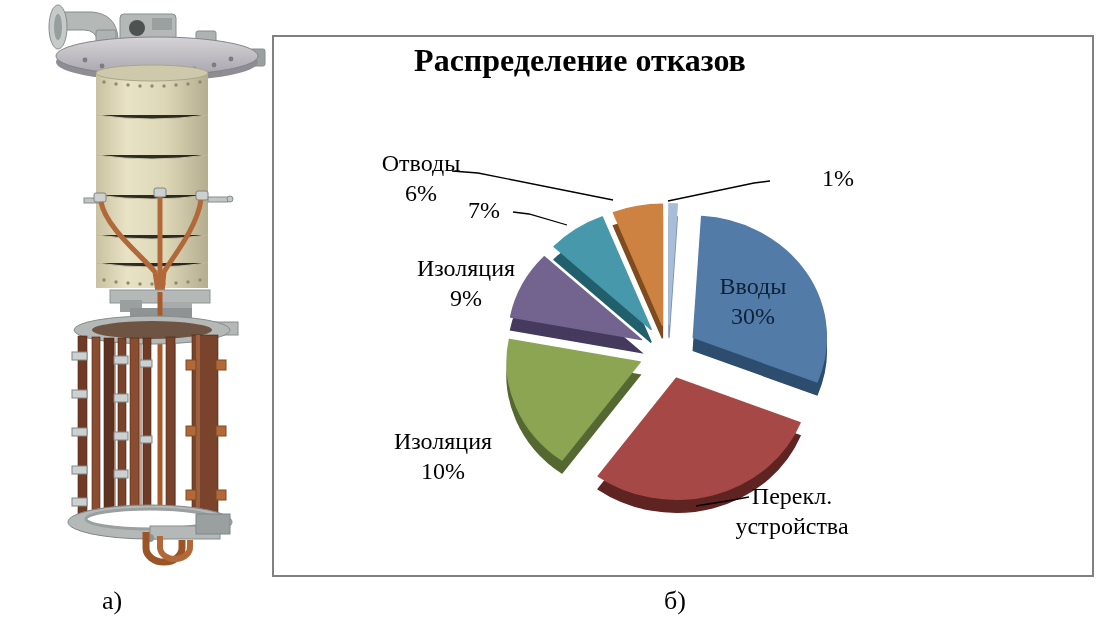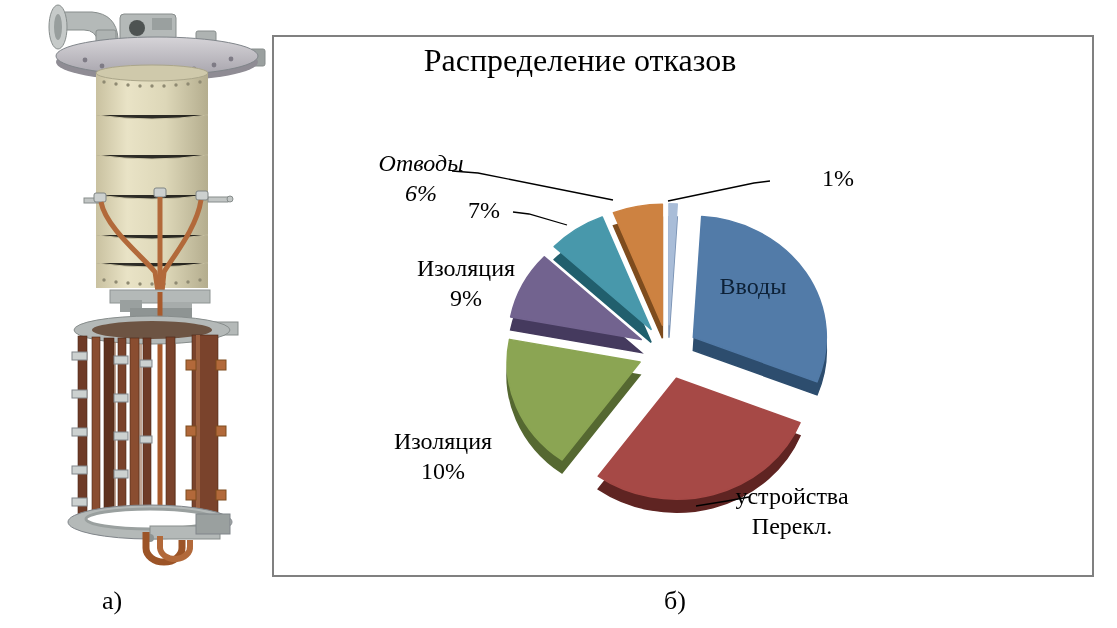--- a/index.html
+++ b/index.html
@@ -1,21 +1,21 @@
 <!DOCTYPE html>
 <html><head>
 <meta charset="utf-8">
 <style>
   html,body{margin:0;padding:0;background:#fff;}
   .stage{position:relative;width:1117px;height:628px;background:#fff;overflow:hidden;
          font-family:"Liberation Serif","DejaVu Serif",serif;}
   .chart-panel{position:absolute;left:272px;top:35px;width:822px;height:542px;
                border:2px solid #808080;box-sizing:border-box;background:#fff;}
   .chart-title-wrap{position:absolute;left:300px;top:40px;width:560px;text-align:center;
-                    font-weight:normal;font-size:32px;line-height:40px;color:#000;}
+                    font-weight:bold;font-size:32px;line-height:40px;color:#000;}
   .pie-label{position:absolute;text-align:center;font-size:24px;line-height:30px;color:#000;}
   .pie-label.inside{color:#0d2137;}
   .caption{position:absolute;font-size:26px;color:#000;text-align:center;width:60px;}
   svg{position:absolute;}
 </style>
 </head>
 <body>
 
 <div class="stage">
 
@@ -202,36 +202,37 @@
         <polyline points="452,171 478,173 613,200" fill="none" stroke="#000" stroke-width="1.3"></polyline>
       </g>
     </svg>
 
   <div id="pie-labels">
       <div class="pie-label" style="left: 748px; top: 163px; width: 180px;">
         <div>1%</div>
       </div>
       <div class="pie-label inside" style="left: 688px; top: 271px; width: 130px;">
         <div>Вводы</div>
+        <div>30%</div>
       </div>
       <div class="pie-label" style="left: 707px; top: 481px; width: 170px;">
+        <div>Перекл.</div>
         <div>устройства</div>
-        <div>Перекл.</div>
       </div>
       <div class="pie-label" style="left: 368px; top: 426px; width: 150px;">
         <div>Изоляция</div>
         <div>10%</div>
       </div>
       <div class="pie-label" style="left: 391px; top: 253px; width: 150px;">
         <div>Изоляция</div>
         <div>9%</div>
       </div>
       <div class="pie-label" style="left: 429px; top: 195px; width: 110px;">
         <div>7%</div>
       </div>
-      <div class="pie-label" style="left: 356px; top: 148px; width: 130px; font-style: italic;">
+      <div class="pie-label" style="left: 356px; top: 148px; width: 130px;">
         <div>Отводы</div>
         <div>6%</div>
       </div>
     </div>
 
   <div class="caption" style="left:645px;top:586px;">б)</div>
 </div>
 
 </body></html>

